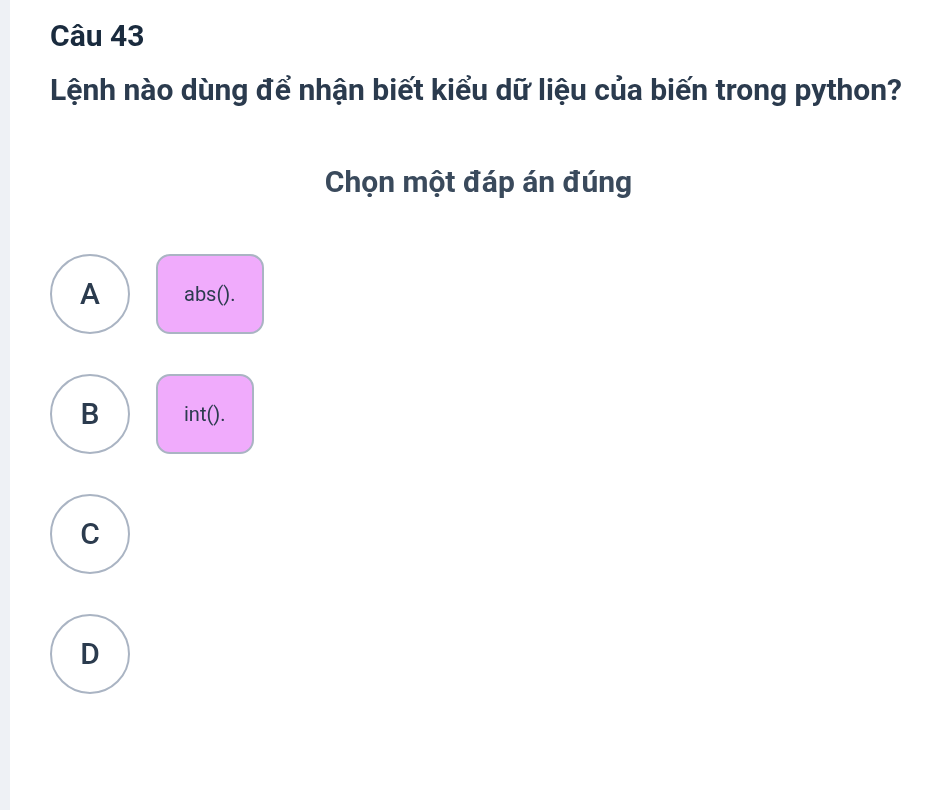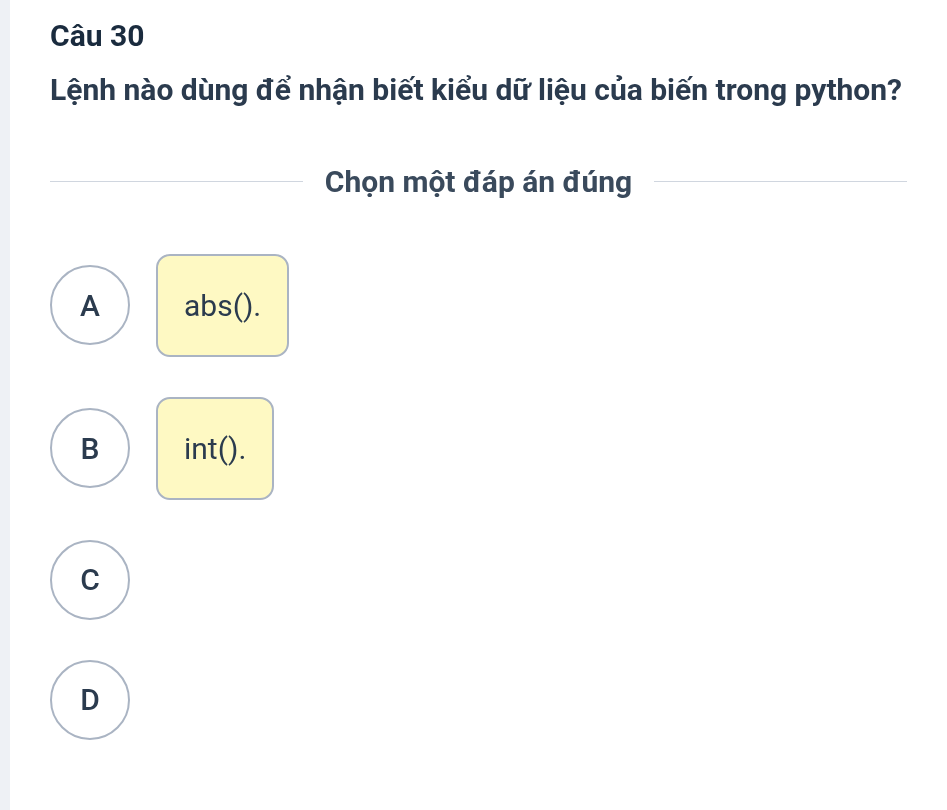--- a/index.html
+++ b/index.html
@@ -36,20 +36,21 @@
       font-size: 30px;
       color: #2b3b4e;
       line-height: 1.55;
       margin-bottom: 50px;
       font-weight: 700;
     }
     .divider-row {
       display: flex;
       align-items: center;
       margin-bottom: 55px;
+      flex-direction: column;
     }
     .divider-line {
       flex: 1;
       height: 1px;
       background: #d0d6df;
     }
     .instruction {
       font-size: 30px;
       font-weight: 700;
       color: #3a4a5c;
@@ -77,37 +78,37 @@
       font-size: 30px;
       font-weight: 500;
       color: #2b3b4e;
       cursor: pointer;
       background: #fff;
       flex-shrink: 0;
     }
     .option-label {
       border: 2px solid #aab4c3;
       border-radius: 14px;
-      padding: 32px 26px;
-      font-size: 30px;
+      padding: 24px 26px;
+      font-size: 20px;
       color: #2b3b4e;
       cursor: pointer;
-      background: #fef9c3;
+      background: #f0abfc;
       display: inline-flex;
       align-items: center;
       min-height: 80px;
     }
   </style>
 </head>
 <body>
 
 <div class="left-bar"></div>
 
 <div class="container">
-  <div class="question-number">Câu 30</div>
+  <div class="question-number">Câu 43</div>
   <div class="question-text">Lệnh nào dùng để nhận biết kiểu dữ liệu của biến trong python?</div>
 
   <div class="divider-row">
     <div class="divider-line"></div>
     <div class="instruction">Chọn một đáp án đúng</div>
     <div class="divider-line"></div>
   </div>
 
   <div class="options">
     <div class="option-row">

